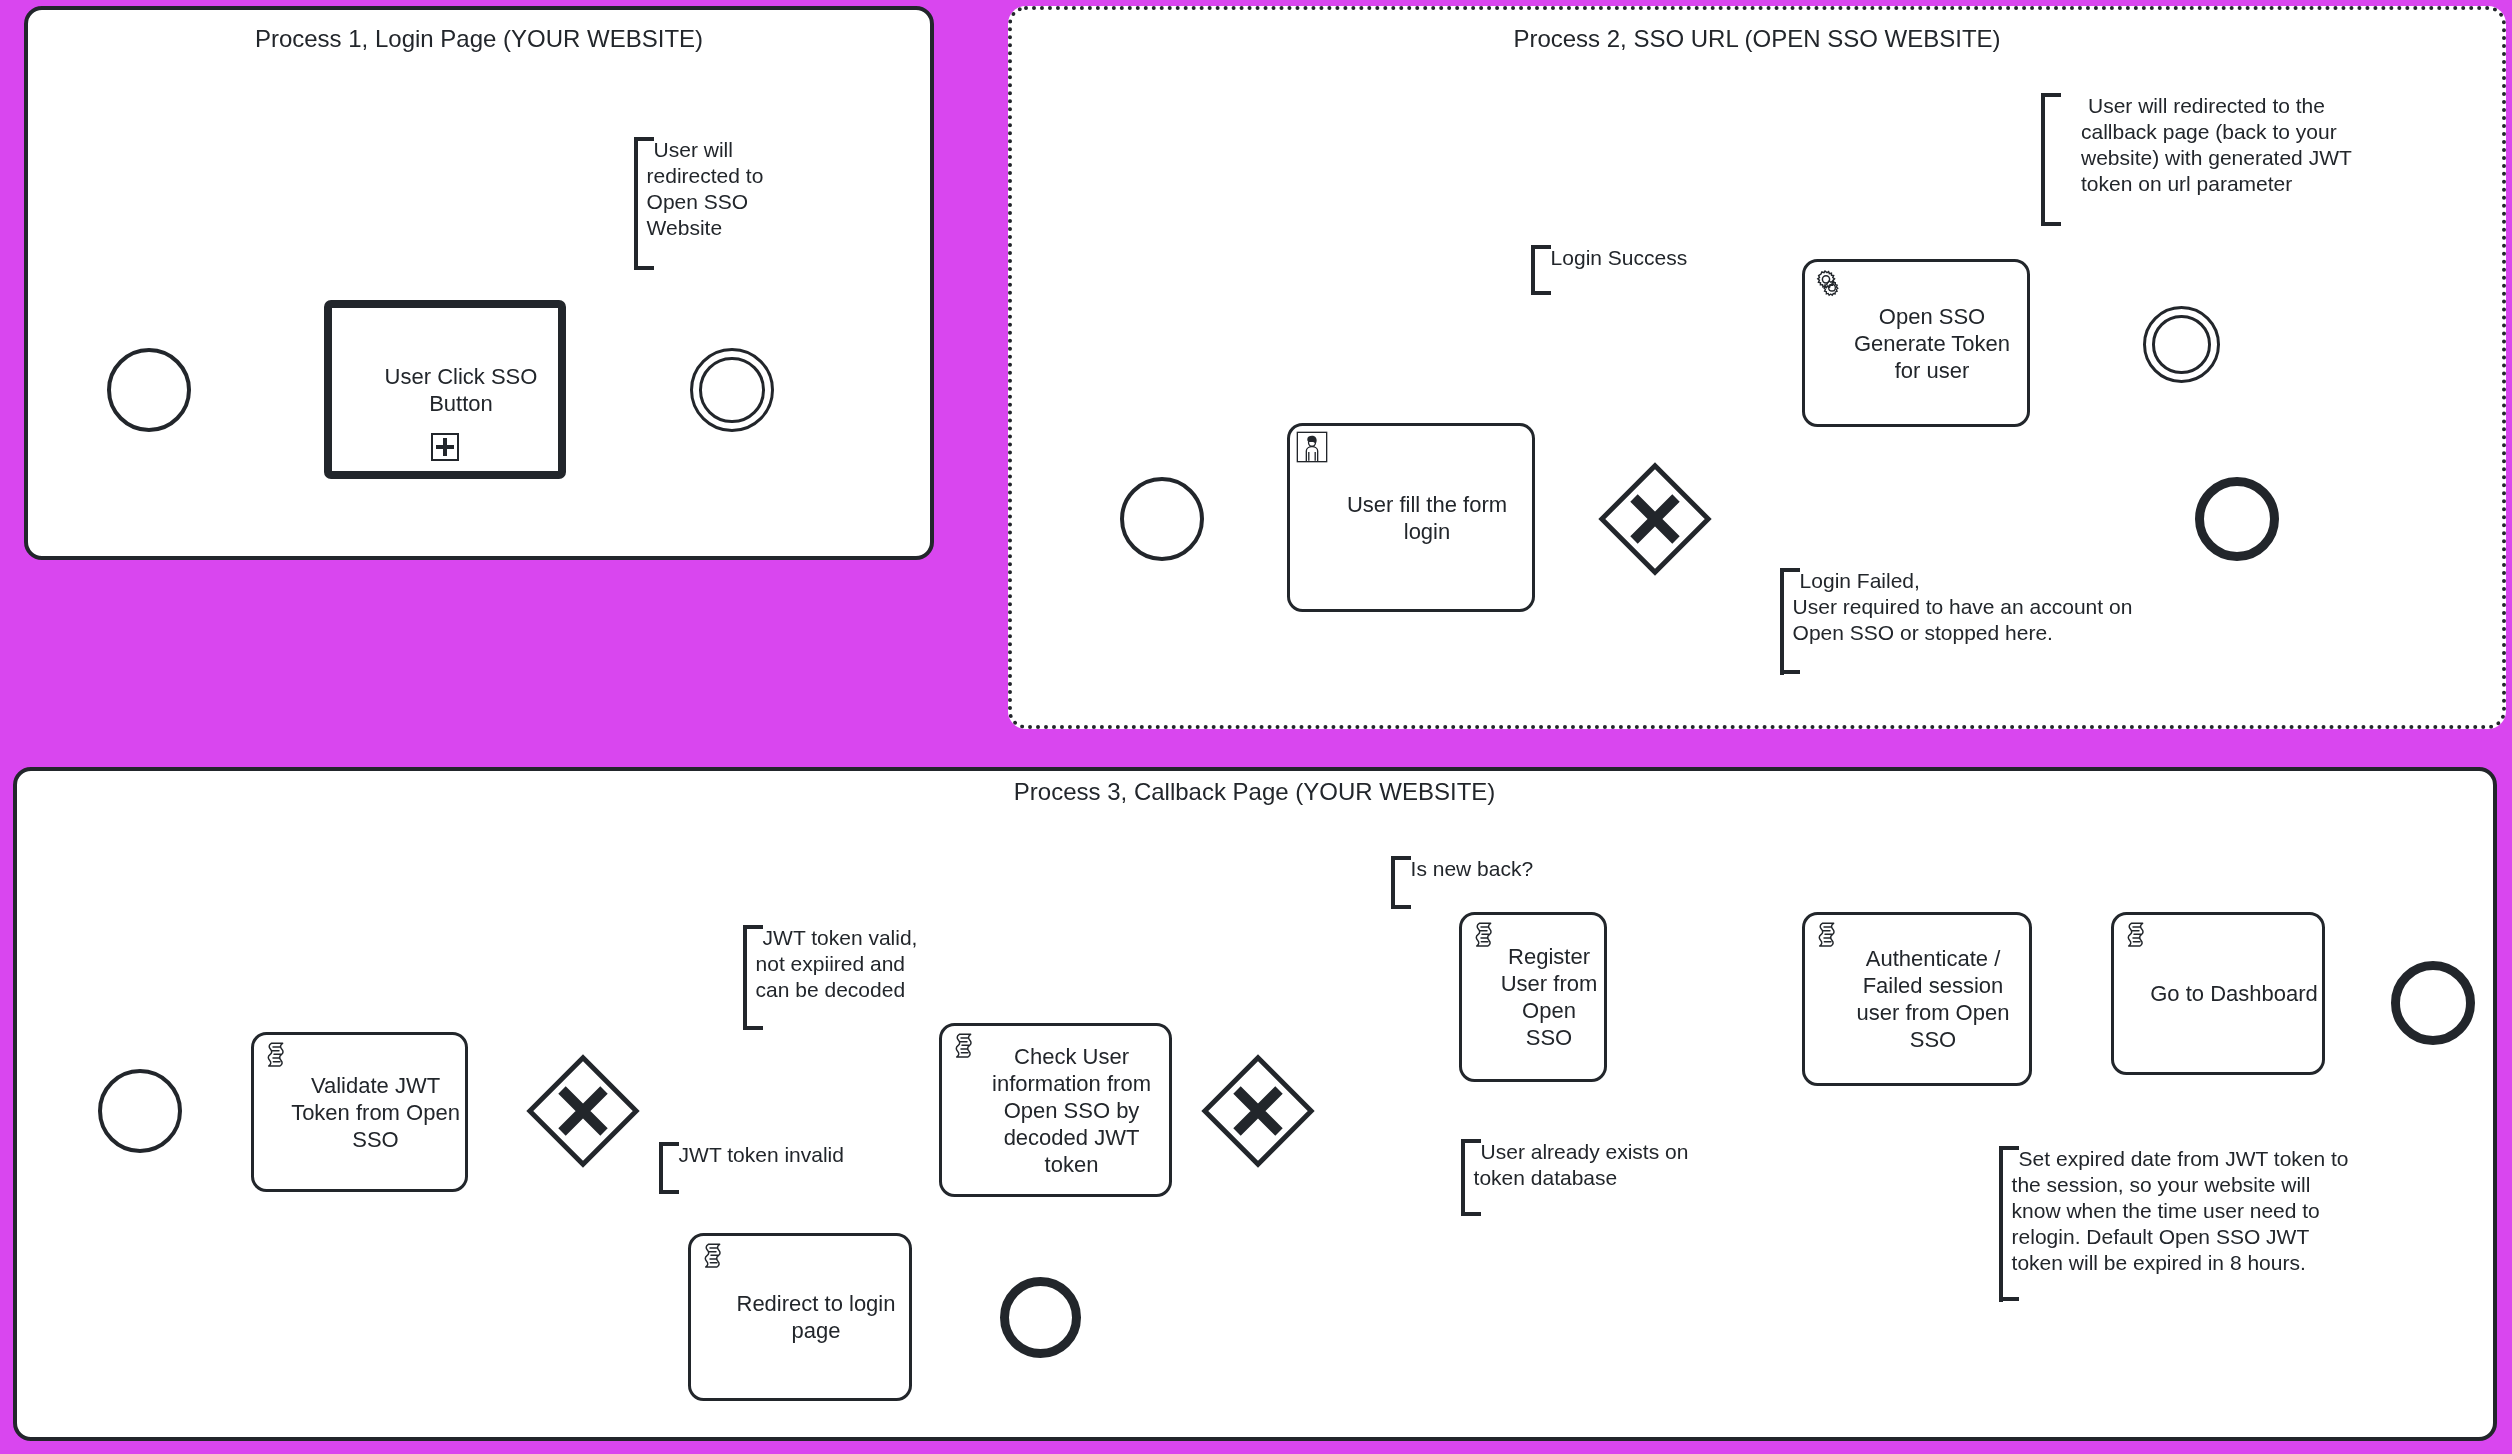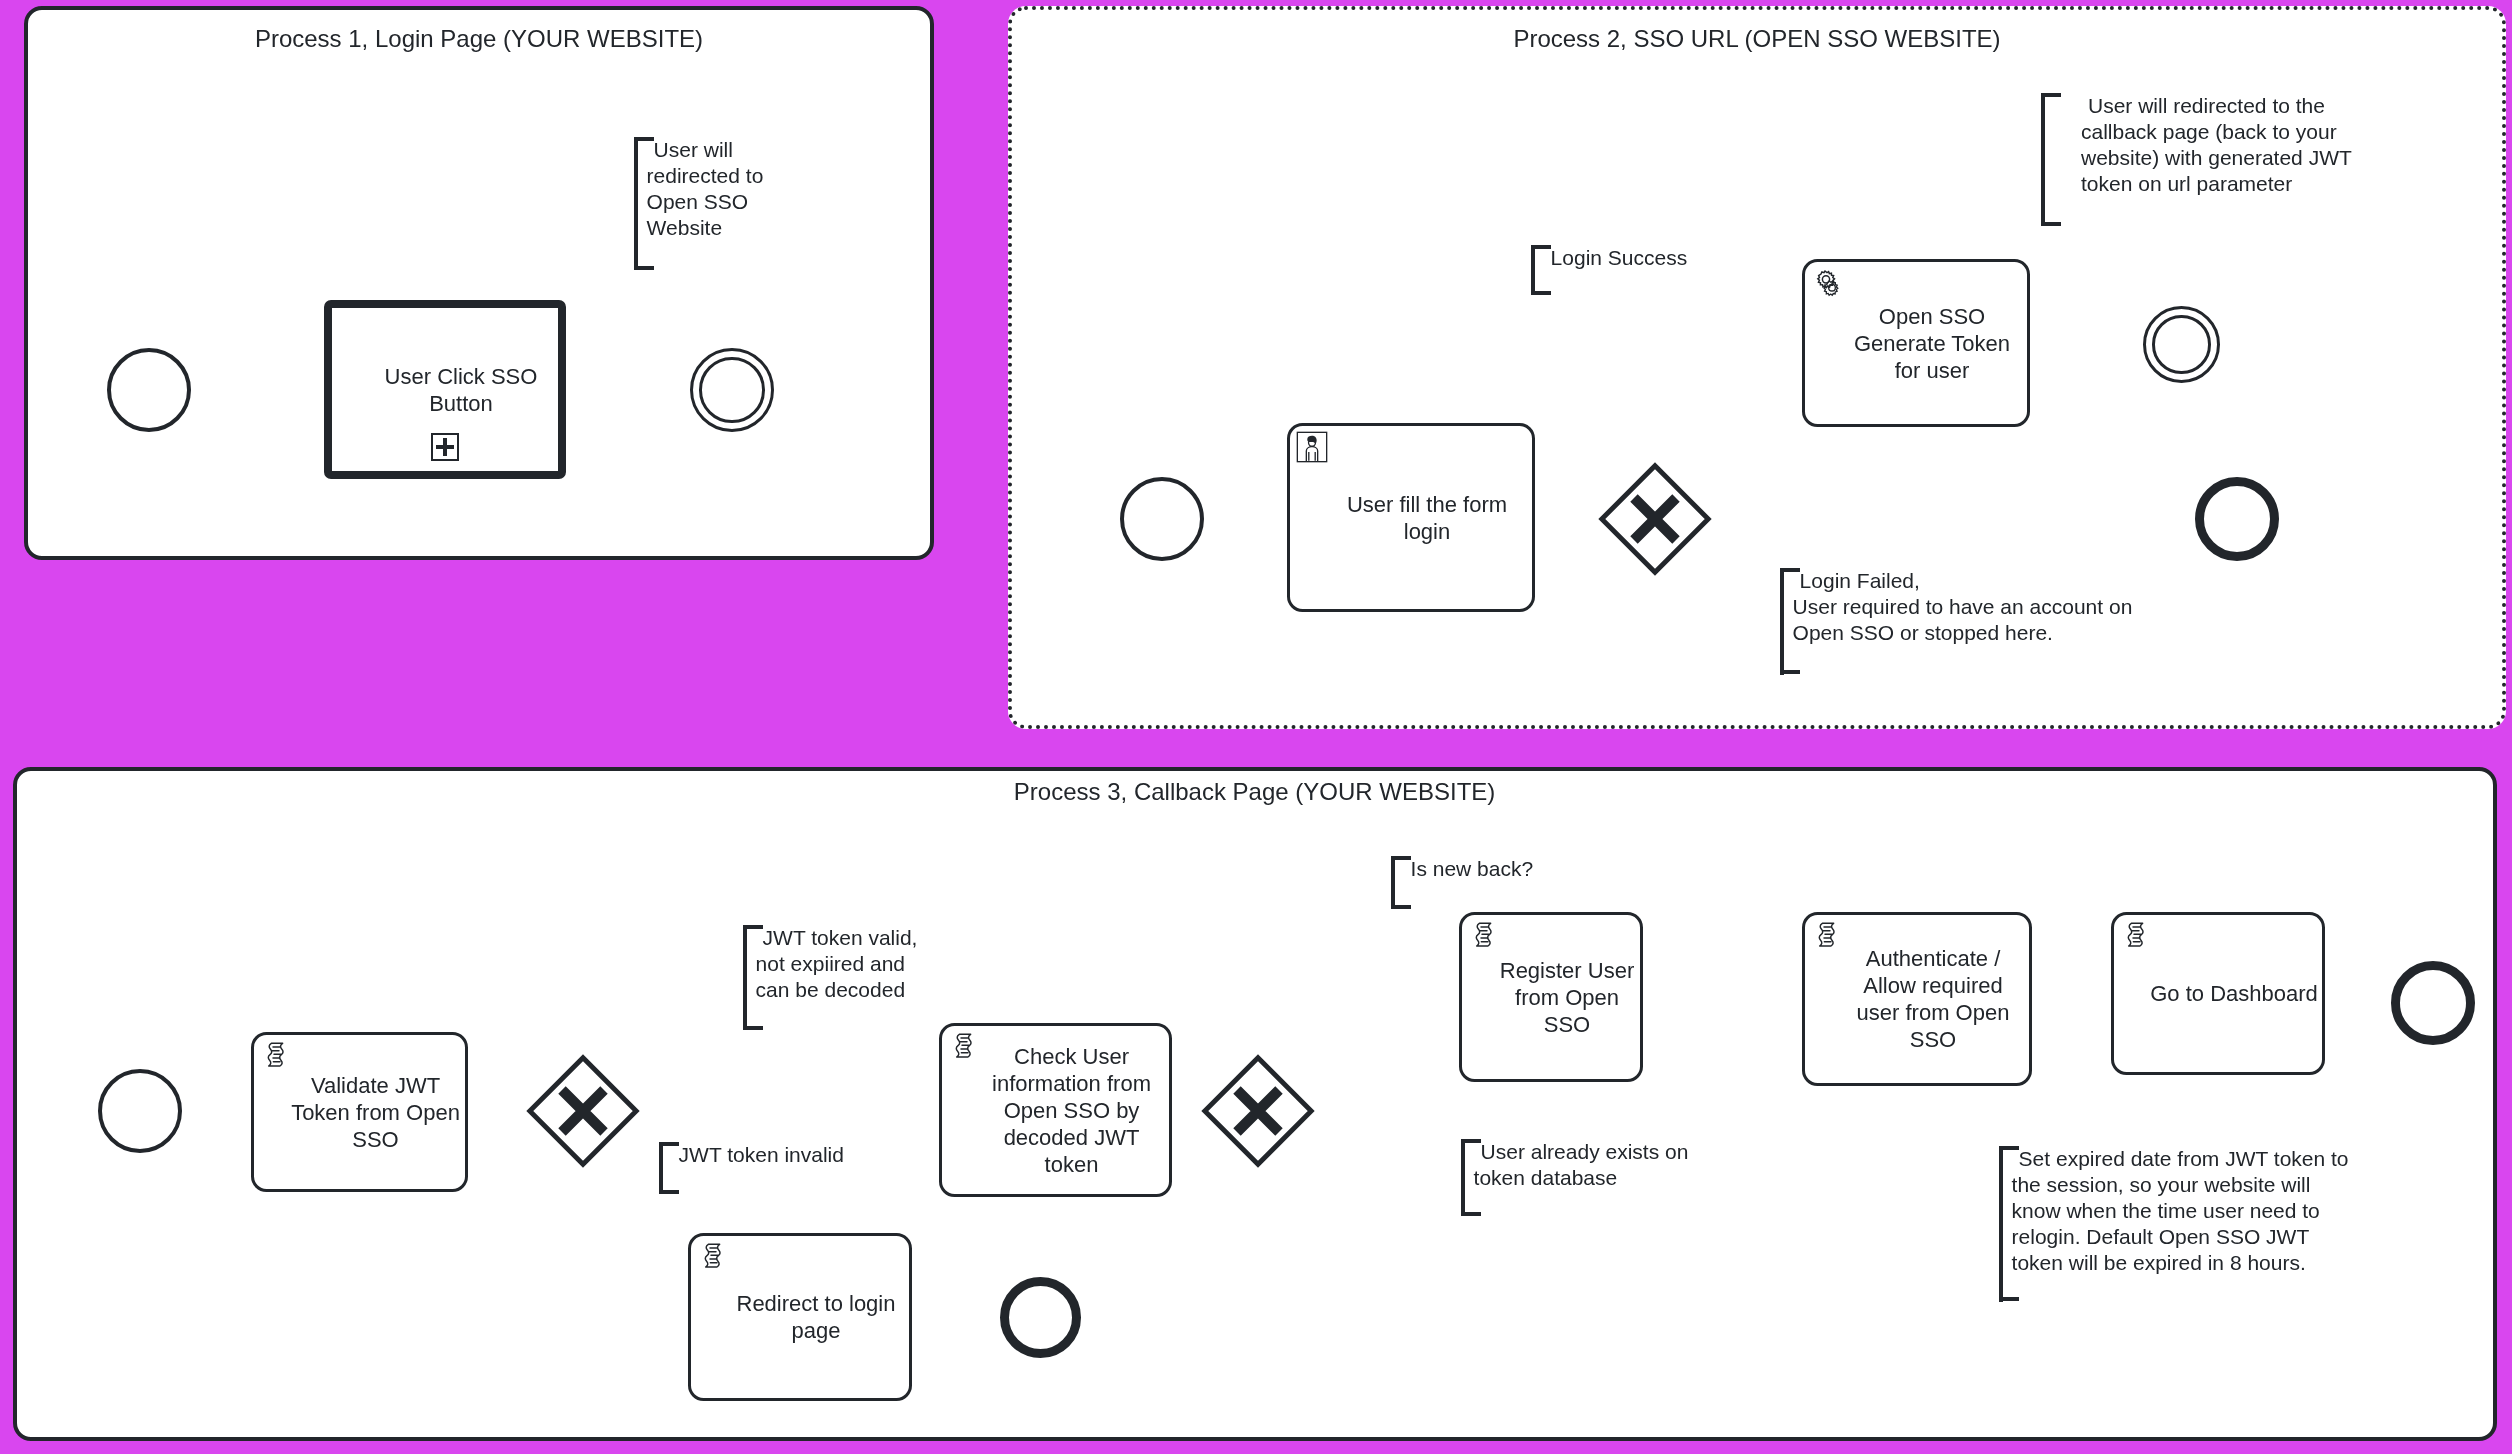--- a/index.html
+++ b/index.html
@@ -228,38 +228,38 @@
     <span class="label">Check User information from Open SSO by decoded JWT token</span>
   </div>
 
   <div class="gateway" style="left:1202px;top:1055px;width:112px;height:112px;">
     <svg viewBox="0 0 160 160" width="112" height="112">
       <polygon points="80,4 156,80 80,156 4,80" fill="#fff" stroke="#22262b" stroke-width="7"></polygon>
       <path d="M50 50 L110 110 M110 50 L50 110" stroke="#22262b" stroke-width="15"></path>
     </svg>
   </div>
 
-  <div class="task" style="left:1459px;top:912px;width:184px;height:170px;">
+  <div class="task" style="left:1459px;top:912px;width:148px;height:170px;">
     <span class="ticon">
       <svg viewBox="0 0 48 48">
         <path d="M17 5h17c-4 2.6-4 5.6-1.5 8.4 2.8 3.2 2.8 6.2-.5 8.6-3.3 2.4-3.3 5.4-.6 8.3 2.6 2.8 2.6 5.8-1.4 8.7H13c4-2.9 4-5.9 1.4-8.7-2.7-2.9-2.7-5.9.6-8.3 3.3-2.4 3.3-5.4.5-8.6C13 10.6 13 7.6 17 5z" fill="#fff" stroke="#22262b" stroke-width="2.2" stroke-linejoin="round"></path>
         <path d="M19.5 10.5h10M18.5 16h10M21 21.5h10M19.5 27h10M20 32.5h10" stroke="#22262b" stroke-width="2.2" stroke-linecap="round"></path>
       </svg>
     </span>
     <span class="label">Register User from Open SSO</span>
   </div>
 
   <div class="task" style="left:1802px;top:912px;width:230px;height:174px;">
     <span class="ticon">
       <svg viewBox="0 0 48 48">
         <path d="M17 5h17c-4 2.6-4 5.6-1.5 8.4 2.8 3.2 2.8 6.2-.5 8.6-3.3 2.4-3.3 5.4-.6 8.3 2.6 2.8 2.6 5.8-1.4 8.7H13c4-2.9 4-5.9 1.4-8.7-2.7-2.9-2.7-5.9.6-8.3 3.3-2.4 3.3-5.4.5-8.6C13 10.6 13 7.6 17 5z" fill="#fff" stroke="#22262b" stroke-width="2.2" stroke-linejoin="round"></path>
         <path d="M19.5 10.5h10M18.5 16h10M21 21.5h10M19.5 27h10M20 32.5h10" stroke="#22262b" stroke-width="2.2" stroke-linecap="round"></path>
       </svg>
     </span>
-    <span class="label">Authenticate / Allow required user from Open SSO</span>
+    <span class="label">Authenticate / Failed session user from Open SSO</span>
   </div>
 
   <div class="task" style="left:2111px;top:912px;width:214px;height:163px;">
     <span class="ticon">
       <svg viewBox="0 0 48 48">
         <path d="M17 5h17c-4 2.6-4 5.6-1.5 8.4 2.8 3.2 2.8 6.2-.5 8.6-3.3 2.4-3.3 5.4-.6 8.3 2.6 2.8 2.6 5.8-1.4 8.7H13c4-2.9 4-5.9 1.4-8.7-2.7-2.9-2.7-5.9.6-8.3 3.3-2.4 3.3-5.4.5-8.6C13 10.6 13 7.6 17 5z" fill="#fff" stroke="#22262b" stroke-width="2.2" stroke-linejoin="round"></path>
         <path d="M19.5 10.5h10M18.5 16h10M21 21.5h10M19.5 27h10M20 32.5h10" stroke="#22262b" stroke-width="2.2" stroke-linecap="round"></path>
       </svg>
     </span>
     <span class="label">Go to Dashboard</span>

